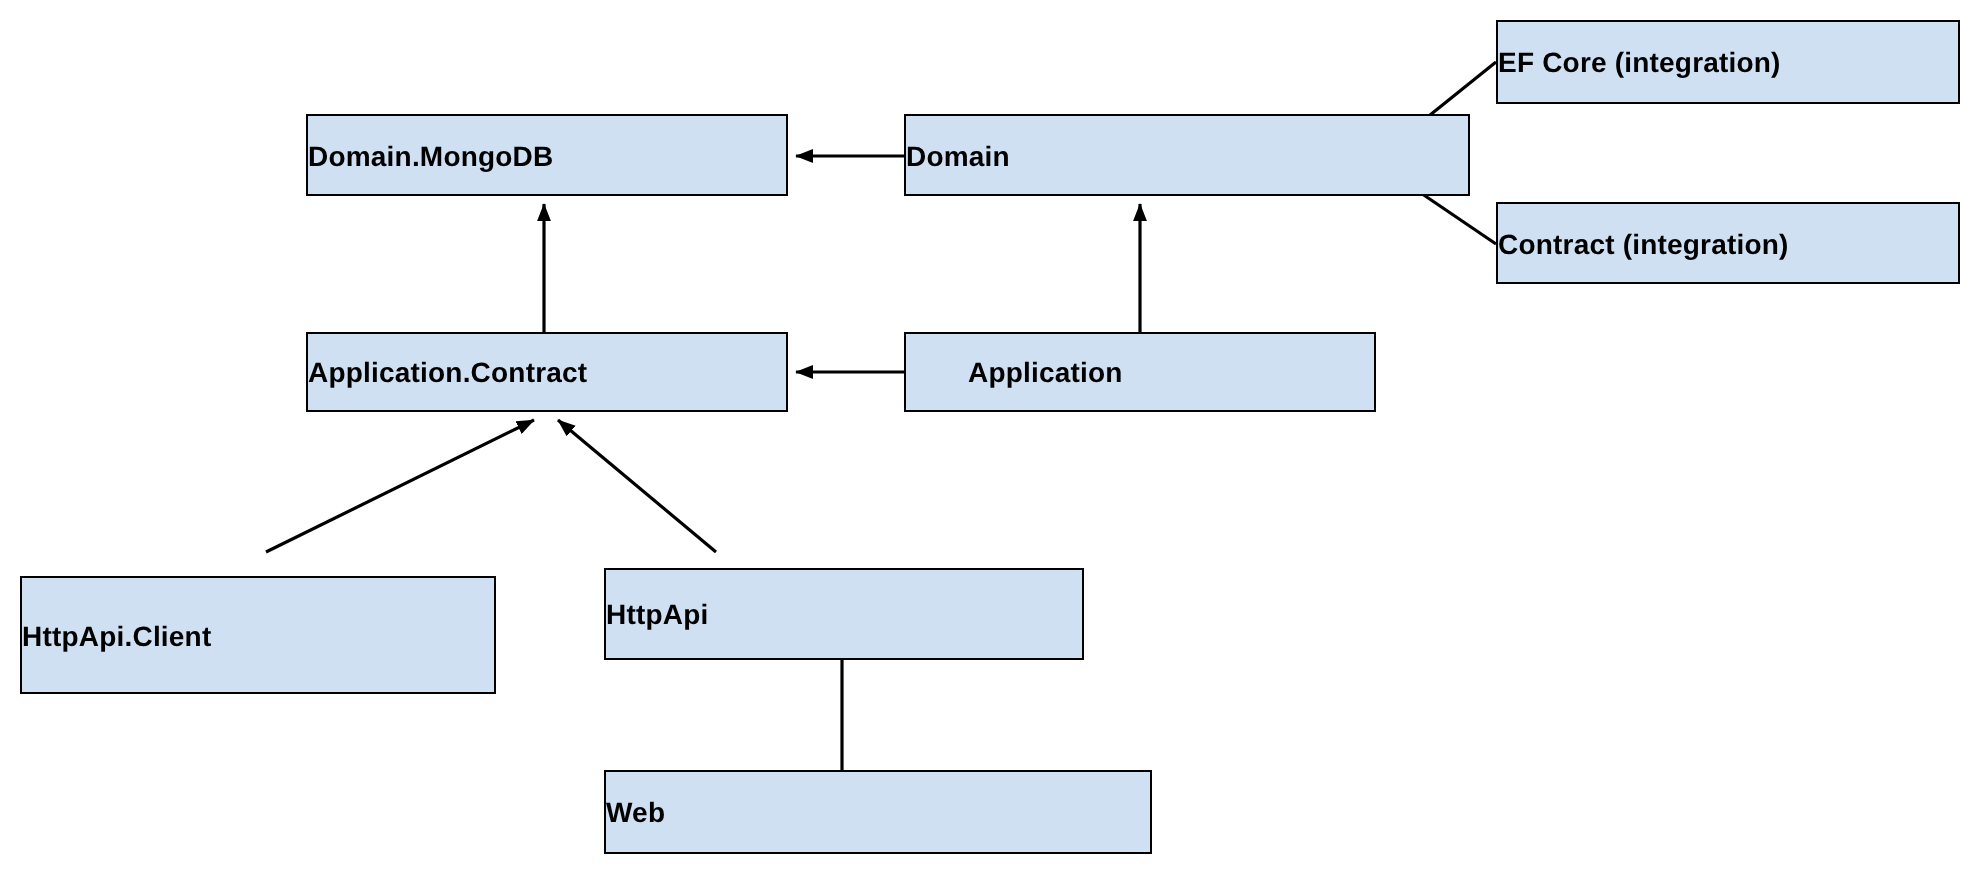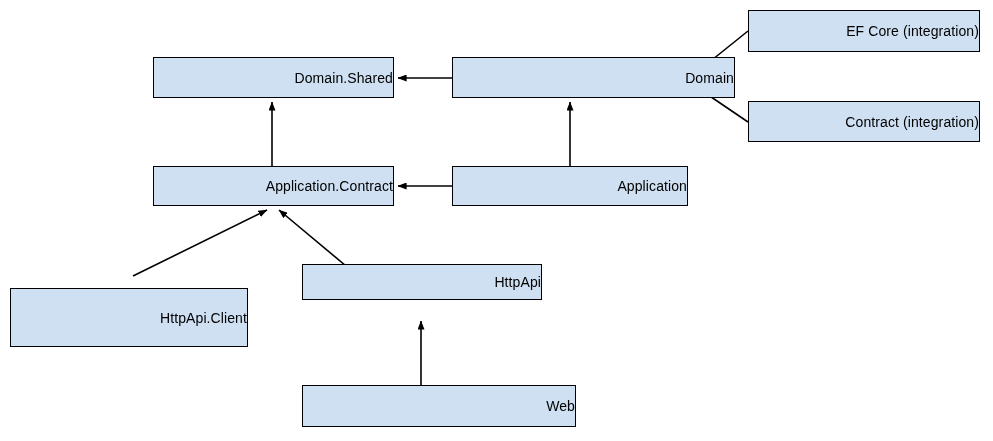--- a/index.html
+++ b/index.html
@@ -23,27 +23,28 @@
     height: 441px;
     pointer-events: none;
   }
   .node {
     position: absolute;
     box-sizing: border-box;
     background: #cfe0f3;
     border: 1px solid #000000;
     display: flex;
     align-items: center;
-    justify-content: flex-end;
+    justify-content: flex-start;
     color: #000000;
     font-size: 14px;
     line-height: 1;
     letter-spacing: 0.1px;
     white-space: nowrap;
     z-index: 2;
+    font-weight: bold;
   }
   .node-label {
     display: block;
     pointer-events: none;
   }
 </style>
 </head>
 <body>
 
 <div id="diagram-root">
@@ -62,41 +63,41 @@
         <line x1="570" y1="166" x2="570" y2="102" stroke="#000000" stroke-width="1.6" marker-end="url(#arrowhead)"></line>
         <line x1="452" y1="186" x2="398" y2="186" stroke="#000000" stroke-width="1.6" marker-end="url(#arrowhead)"></line>
         <line x1="133" y1="276" x2="267" y2="210" stroke="#000000" stroke-width="1.6" marker-end="url(#arrowhead)"></line>
         <line x1="358" y1="276" x2="279" y2="210" stroke="#000000" stroke-width="1.6" marker-end="url(#arrowhead)"></line>
         <line x1="421" y1="385" x2="421" y2="321" stroke="#000000" stroke-width="1.6" marker-end="url(#arrowhead)"></line>
       </g>
   </svg>
 
   <div id="node-layer">
       <div class="node" style="left: 153px; top: 57px; width: 241px; height: 41px;">
-        <span class="node-label">Domain.Shared</span>
+        <span class="node-label">Domain.MongoDB</span>
       </div>
       <div class="node" style="left: 452px; top: 57px; width: 283px; height: 41px;">
         <span class="node-label">Domain</span>
       </div>
       <div class="node" style="left: 748px; top: 10px; width: 232px; height: 42px;">
         <span class="node-label">EF Core (integration)</span>
       </div>
       <div class="node" style="left: 748px; top: 101px; width: 232px; height: 41px;">
         <span class="node-label">Contract (integration)</span>
       </div>
       <div class="node" style="left: 153px; top: 166px; width: 241px; height: 40px;">
         <span class="node-label">Application.Contract</span>
       </div>
       <div class="node" style="left: 452px; top: 166px; width: 236px; height: 40px; padding-left: 31px;">
         <span class="node-label">Application</span>
       </div>
       <div class="node" style="left: 10px; top: 288px; width: 238px; height: 59px;">
         <span class="node-label">HttpApi.Client</span>
       </div>
-      <div class="node" style="left: 302px; top: 264px; width: 240px; height: 36px;">
+      <div class="node" style="left: 302px; top: 284px; width: 240px; height: 46px;">
         <span class="node-label">HttpApi</span>
       </div>
       <div class="node" style="left: 302px; top: 385px; width: 274px; height: 42px;">
         <span class="node-label">Web</span>
       </div>
     </div>
 
 </div>
 
 </body></html>

